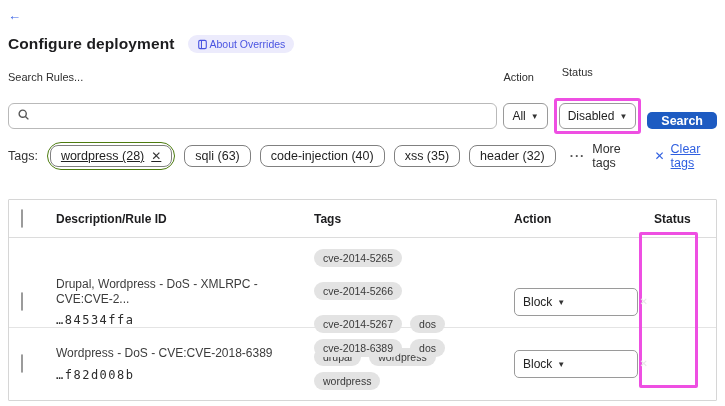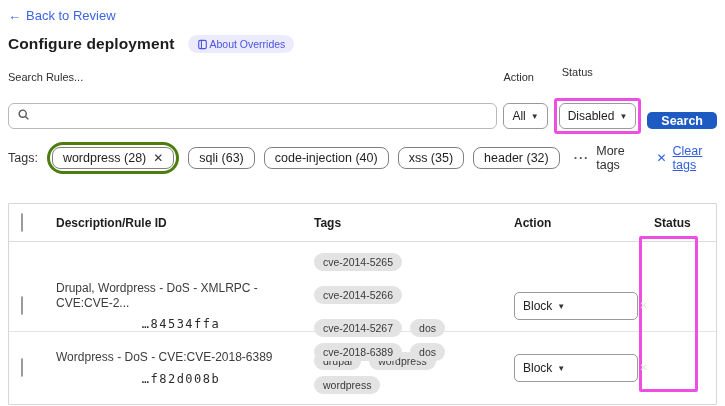--- a/index.html
+++ b/index.html
@@ -37,21 +37,21 @@
   .hl { border:3px solid #ee4fe2; border-radius:3px; padding:2px; margin-bottom:-5px;
     align-self:flex-start; background:#fff; }
   .hl .dd { min-width:72px; }
   .search-btn { height:17px; padding:0 14px; background:#1d5bc2; color:#fff;
     border:none; border-radius:5px; font-size:12.5px; font-weight:600; cursor:pointer;
     font-family:"Liberation Sans", sans-serif; }
 
   
   .tags-row { display:flex; align-items:center; gap:9px; margin-top:13px; }
   .tags-label { font-size:12.5px; color:#333; }
-  .chip-hl { display:inline-flex; border:3px solid #4d7c0f; border-radius:16px; padding:2px; }
+  .chip-hl { display:inline-flex; border:1px solid #4d7c0f; border-radius:16px; padding:2px;text-decoration:underline; }
   .chip { display:inline-flex; align-items:center; gap:7px; border:1.4px solid #808080;
     border-radius:8px; padding:0 10px; height:22px; font-size:12.5px; color:#1f1f1f;
     background:#fff; cursor:pointer; white-space:nowrap; }
   .chip-x { font-size:12px; color:#333; }
   .more-tags { display:inline-flex; align-items:center; gap:7px; color:#2f2f2f;
     font-size:12.5px; margin-left:5px; cursor:pointer; }
   .more-dots { font-weight:700; color:#555; letter-spacing:1px; }
   .clear-tags { display:inline-flex; align-items:center; gap:6px; color:#2f5fe0;
     font-size:12.5px; margin-left:9px; cursor:pointer; text-decoration:none; }
   .clear-tags .txt { text-decoration:underline; }
@@ -63,21 +63,21 @@
   .tr { display:grid; grid-template-columns:39px 258px 200px 140px 1fr; align-items:center; }
   .thead { height:38px; border-bottom:1px solid #dcdcdc; }
   .th { font-size:12px; font-weight:700; color:#1d1d1f; padding-left:8px; }
   .trow1 { height:90px; border-bottom:1px solid #e4e4e4; }
   .trow2 { height:72px; }
   .cell { padding-left:8px; }
   .checkbox { width:16px; height:16px; border:1.6px solid #9b9b9b; border-radius:4px;
     margin-left:12px; background:#fff; cursor:pointer; }
   .desc-main { font-size:12px; color:#3c3c3c; margin-bottom:7px; line-height:1.2; }
   .rule-id { font-family:"DejaVu Sans Mono", monospace; font-size:12px;
-    letter-spacing:1.5px; color:#2b2b2b;text-align:center; }
+    letter-spacing:1.5px; color:#2b2b2b; }
   .pills { display:flex; flex-wrap:wrap; gap:15px 8px; max-width:184px; }
   .pill { background:#e3e3e3; color:#3a3a3a; font-size:10.5px; padding:3px 9px;
     border-radius:10px; white-space:nowrap; }
   .cell-tags-top { align-self:start; padding-top:11px; }
   .dd-table { width:124px; height:28px; border-radius:5px; }
   .toggle { width:40px; height:22px; background:#54565c; border-radius:11px;
     position:relative; cursor:pointer; }
   .knob { position:absolute; left:2px; top:2px; width:18px; height:18px;
     border-radius:50%; background:#fff; }
   .toggle-x { position:absolute; right:6px; top:50%; transform:translateY(-52%);
@@ -85,21 +85,20 @@
   .status-overlay { position:absolute; left:630px; top:32px; width:59px; height:156px;
     border:3px solid #ee4fe2; border-radius:2px; pointer-events:none; }
 </style>
 </head>
 <body>
 
 <div class="page">
 
   <a class="back-link">
     <span>←</span>
-    <span>Back to Review</span>
   </a>
 
   <div class="title-row">
     <h1 class="page-title">Configure deployment</h1>
     <span class="badge">
       <span>
         <svg width="11" height="11" viewBox="0 0 16 16" fill="none" stroke="#4a54e1" stroke-width="1.6">
           <rect x="2.5" y="2" width="11" height="12" rx="2"></rect>
           <line x1="6.5" y1="2" x2="6.5" y2="14"></line>
         </svg>

